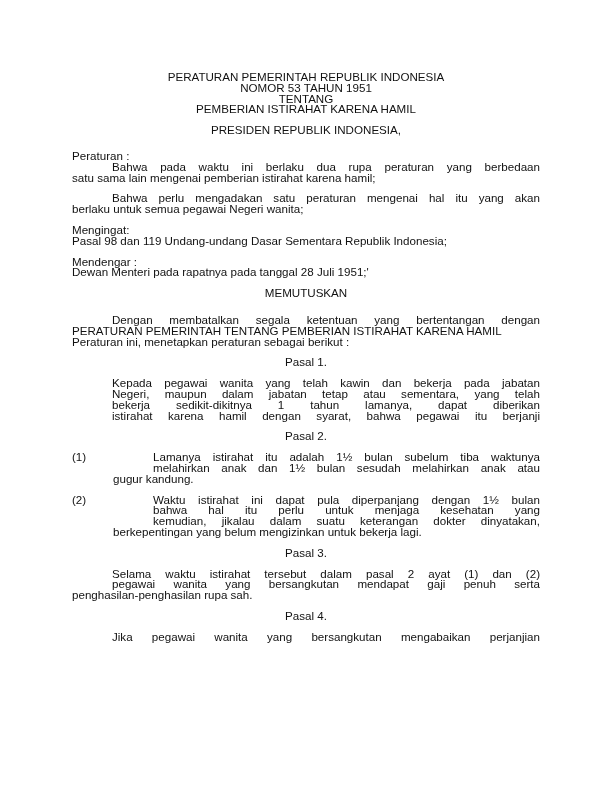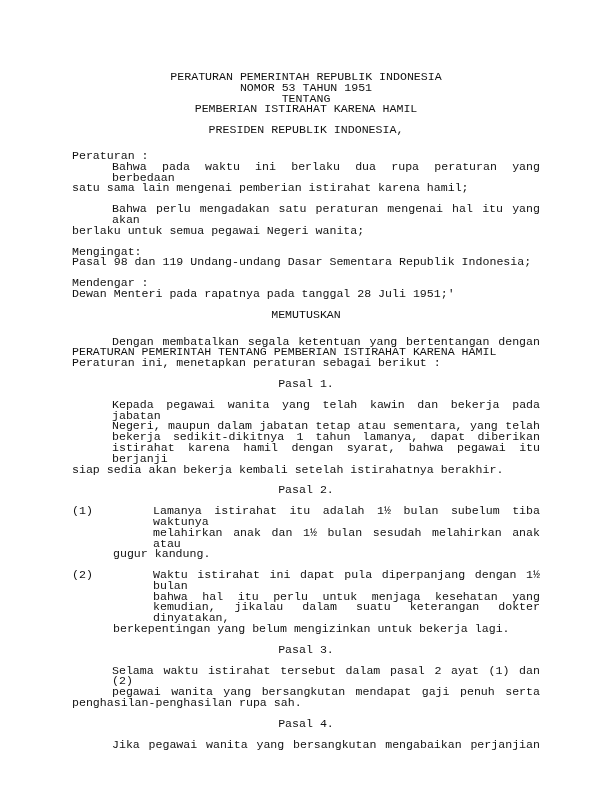--- a/index.html
+++ b/index.html
@@ -1,19 +1,19 @@
 <!DOCTYPE html>
 <html><head>
 <meta charset="utf-8">
 <style>
   html, body { margin:0; padding:0; background:#ffffff; }
   body { width:612px; height:792px; position:relative; overflow:hidden; }
   .page {
     position:absolute; left:72px; top:72px; width:468px;
-    font-family:Liberation Mono, monospace;
+    font-family:Liberation Sans, sans-serif;
     font-size:11.6px; line-height:10.8px; color:#111111;
   }
   .center { text-align:center; white-space:pre; }
   .gap { height:10px; }
   .ayat { display:flex; }
   .ayat .num { width:41px; flex:none; }
   .line-j { display:block; text-align:justify; text-align-last:justify;padding-left:40px; }
 </style>
 </head>
 <body>
@@ -61,21 +61,20 @@
   </div>
   <div class="gap"></div>
 
   <div class="center">Pasal 1.</div>
   <div class="gap"></div>
   <div>
     <div class="line-j">Kepada pegawai wanita yang telah kawin dan bekerja pada jabatan</div>
     <div class="line-j">Negeri, maupun dalam jabatan tetap atau sementara, yang telah</div>
     <div class="line-j">bekerja sedikit-dikitnya 1 tahun lamanya, dapat diberikan</div>
     <div class="line-j">istirahat karena hamil dengan syarat, bahwa pegawai itu berjanji</div>
-    <div>siap sedia akan bekerja kembali setelah istirahatnya berakhir.</div>
   </div>
   <div class="gap"></div>
 
   <div class="center">Pasal 2.</div>
   <div class="gap"></div>
   <div class="ayat">
     <div class="num">(1)</div>
     <div class="txt-wrap" style="flex:1">
       <div class="line-j">Lamanya istirahat itu adalah 1½ bulan subelum tiba waktunya</div>
       <div class="line-j">melahirkan anak dan 1½ bulan sesudah melahirkan anak atau</div>

